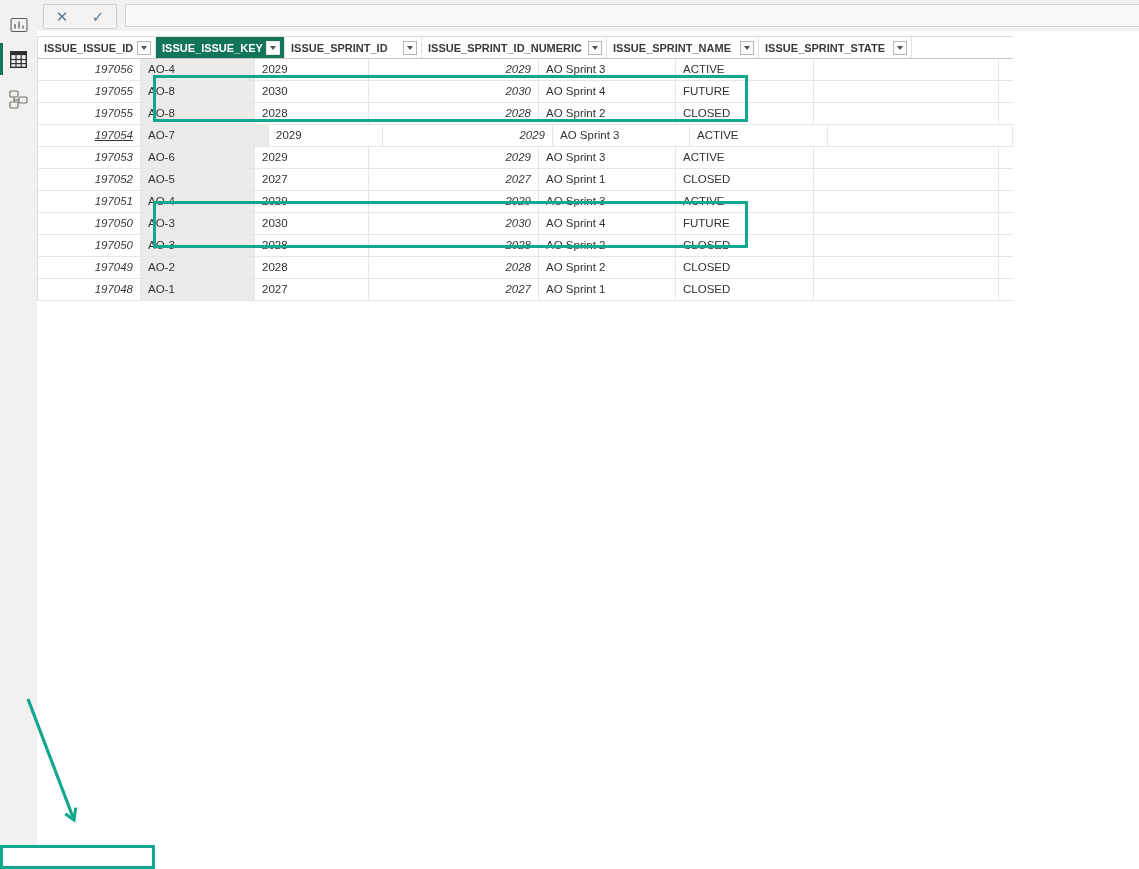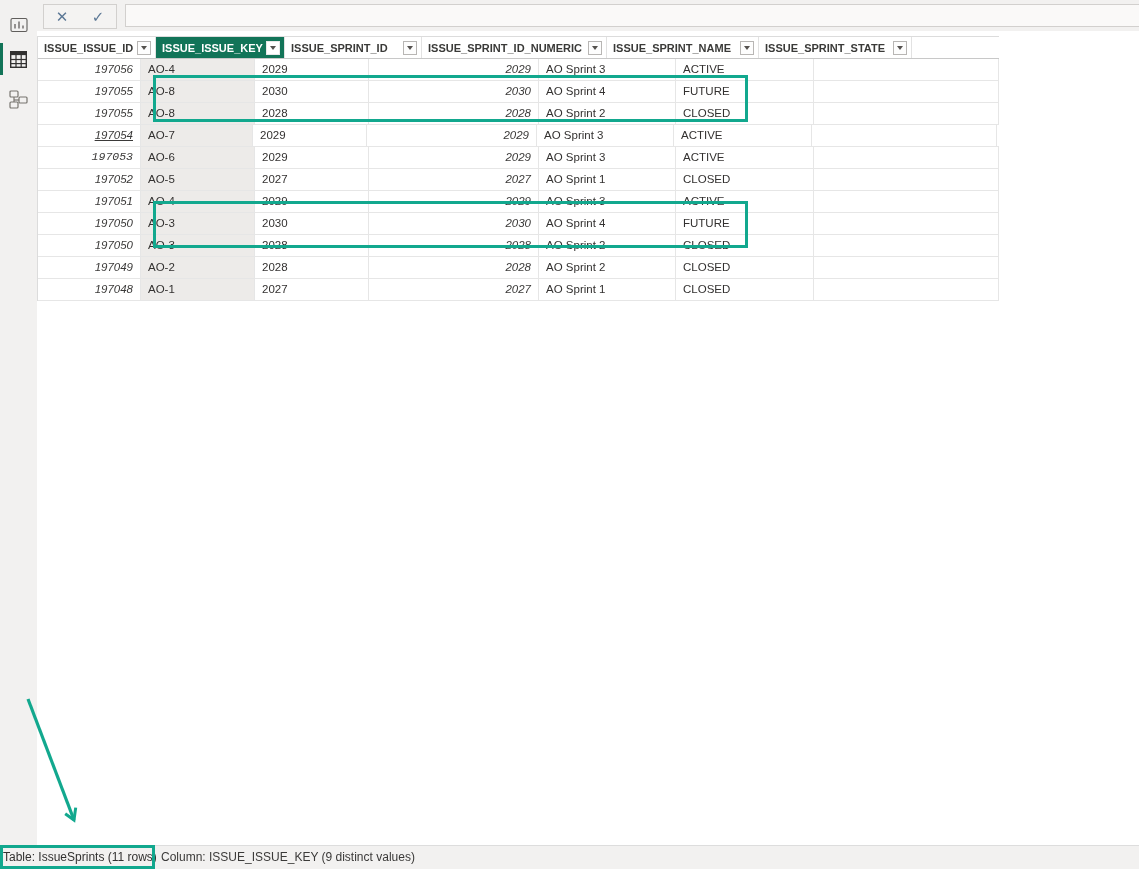--- a/index.html
+++ b/index.html
@@ -152,29 +152,29 @@
           <div class="dcell right" style="width: 103px;">197055</div>
           <div class="dcell colsel" style="width: 114px;">AO-8</div>
           <div class="dcell" style="width: 114px;">2028</div>
           <div class="dcell right" style="width: 170px;">2028</div>
           <div class="dcell" style="width: 137px;">AO Sprint 2</div>
           <div class="dcell" style="width: 138px;">CLOSED</div>
           <div class="dcell" style="width: 185px;"></div>
         </div>
         <div class="drow">
           <div class="dcell right" style="width: 103px; text-decoration: underline;">197054</div>
-          <div class="dcell colsel" style="width: 112px;">AO-7</div>
-          <div class="dcell" style="width: 114px;">2029</div>
-          <div class="dcell right" style="width: 170px;">2029</div>
-          <div class="dcell" style="width: 137px;">AO Sprint 3</div>
-          <div class="dcell" style="width: 138px;">ACTIVE</div>
-          <div class="dcell" style="width: 185px;"></div>
-        </div>
-        <div class="drow">
-          <div class="dcell right" style="width: 103px; font-family: Liberation Mono, monospace;">197053</div>
+          <div class="dcell colsel" style="width: 128px;">AO-7</div>
+          <div class="dcell" style="width: 114px;">2029</div>
+          <div class="dcell right" style="width: 170px;">2029</div>
+          <div class="dcell" style="width: 137px;">AO Sprint 3</div>
+          <div class="dcell" style="width: 138px;">ACTIVE</div>
+          <div class="dcell" style="width: 185px;"></div>
+        </div>
+        <div class="drow">
+          <div class="dcell right" style="width: 103px;">197053</div>
           <div class="dcell colsel" style="width: 114px;">AO-6</div>
           <div class="dcell" style="width: 114px;">2029</div>
           <div class="dcell right" style="width: 170px;">2029</div>
           <div class="dcell" style="width: 137px;">AO Sprint 3</div>
           <div class="dcell" style="width: 138px;">ACTIVE</div>
           <div class="dcell" style="width: 185px;"></div>
         </div>
         <div class="drow">
           <div class="dcell right" style="width: 103px;">197052</div>
           <div class="dcell colsel" style="width: 114px;">AO-5</div>
@@ -225,24 +225,20 @@
           <div class="dcell colsel" style="width: 114px;">AO-1</div>
           <div class="dcell" style="width: 114px;">2027</div>
           <div class="dcell right" style="width: 170px;">2027</div>
           <div class="dcell" style="width: 137px;">AO Sprint 1</div>
           <div class="dcell" style="width: 138px;">CLOSED</div>
           <div class="dcell" style="width: 185px;"></div>
         </div>
       </div>
   </div>
 
-  <div class="statusbar">
-    <span class="stext t1">Table: IssueSprints (11 rows)</span>
-    <span class="stext t2">Column: ISSUE_ISSUE_KEY (9 distinct values)</span>
-  </div>
 
   <div class="anno-box anno-box1"></div>
   <div class="anno-box anno-box2"></div>
   <div class="anno-box anno-box3"></div>
   <svg class="anno-arrow" viewBox="0 0 1139 869">
     <defs>
       <marker id="ah" markerUnits="userSpaceOnUse" markerWidth="20" markerHeight="20" refX="13" refY="8" orient="auto">
         <path d="M2,2 L13,8 L4,14" fill="none" stroke="#12a88e" stroke-width="3"></path>
       </marker>
     </defs>

